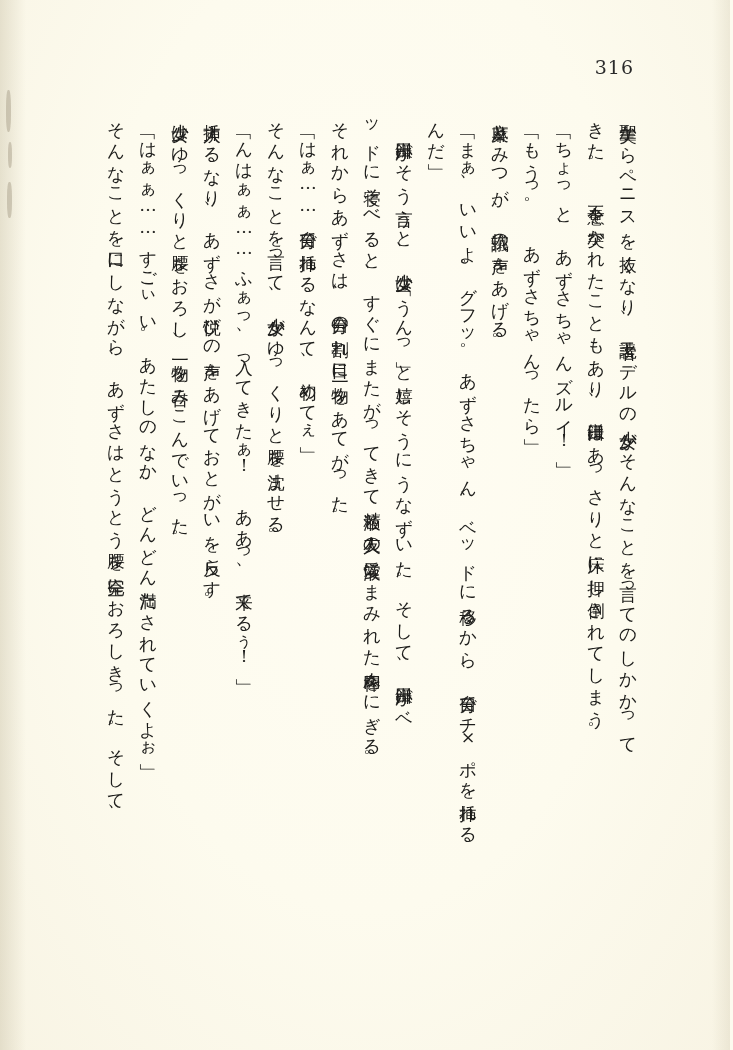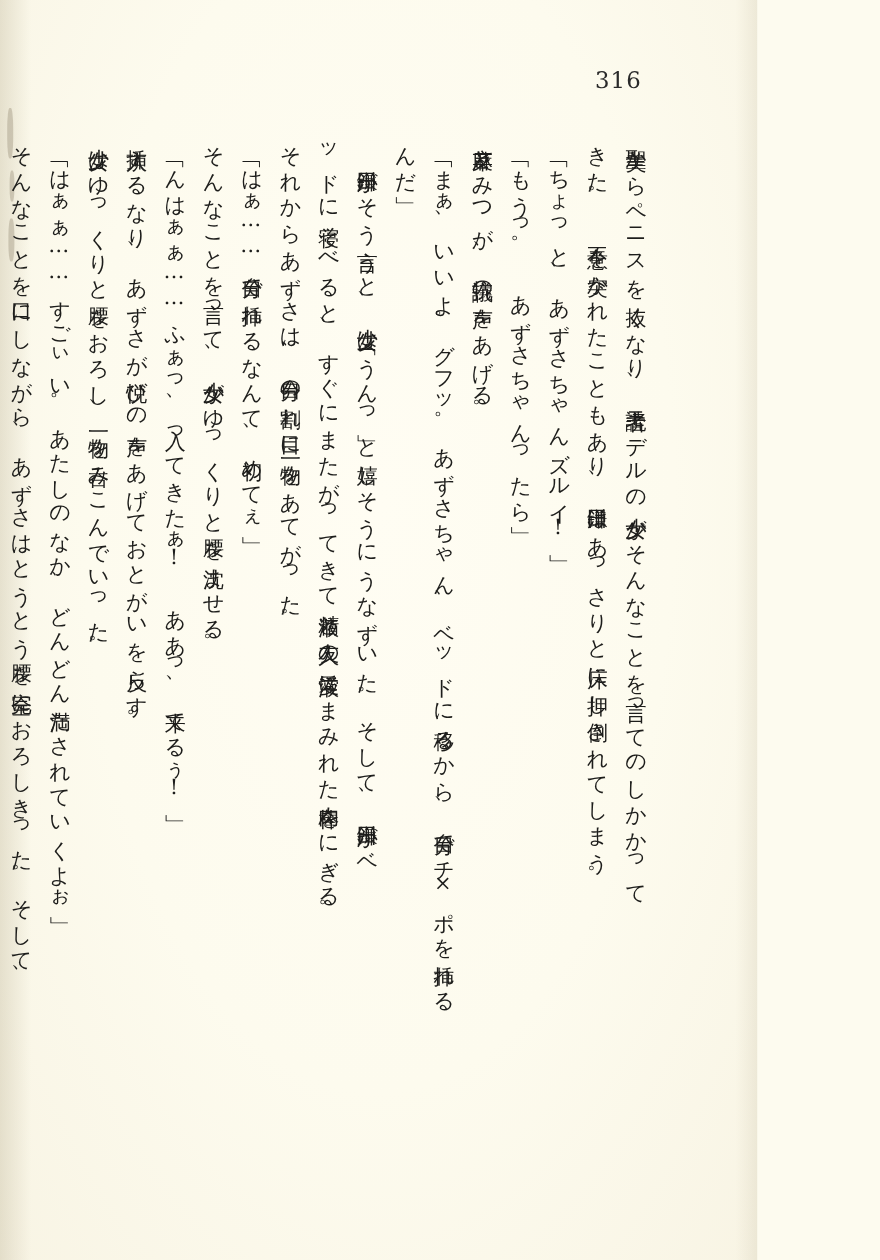--- a/index.html
+++ b/index.html
@@ -8,21 +8,21 @@
   }
   body {
     width: 733px;
     height: 1050px;
     background: #fdfbef;
     font-family: "DejaVu Serif", "Liberation Serif", serif;
     overflow: hidden;
   }
   #page {
     position: relative;
-    width: 631px;
+    width: 730px;
     height: 1050px;
     background:
       radial-gradient(ellipse at 50% 40%, #fffdf3 0%, #fdfbee 55%, #f8f4e4 100%);
     box-sizing: border-box;
   }
   
   #page:before {
     content: "";
     position: absolute;
     left: 0; top: 0; bottom: 0;

